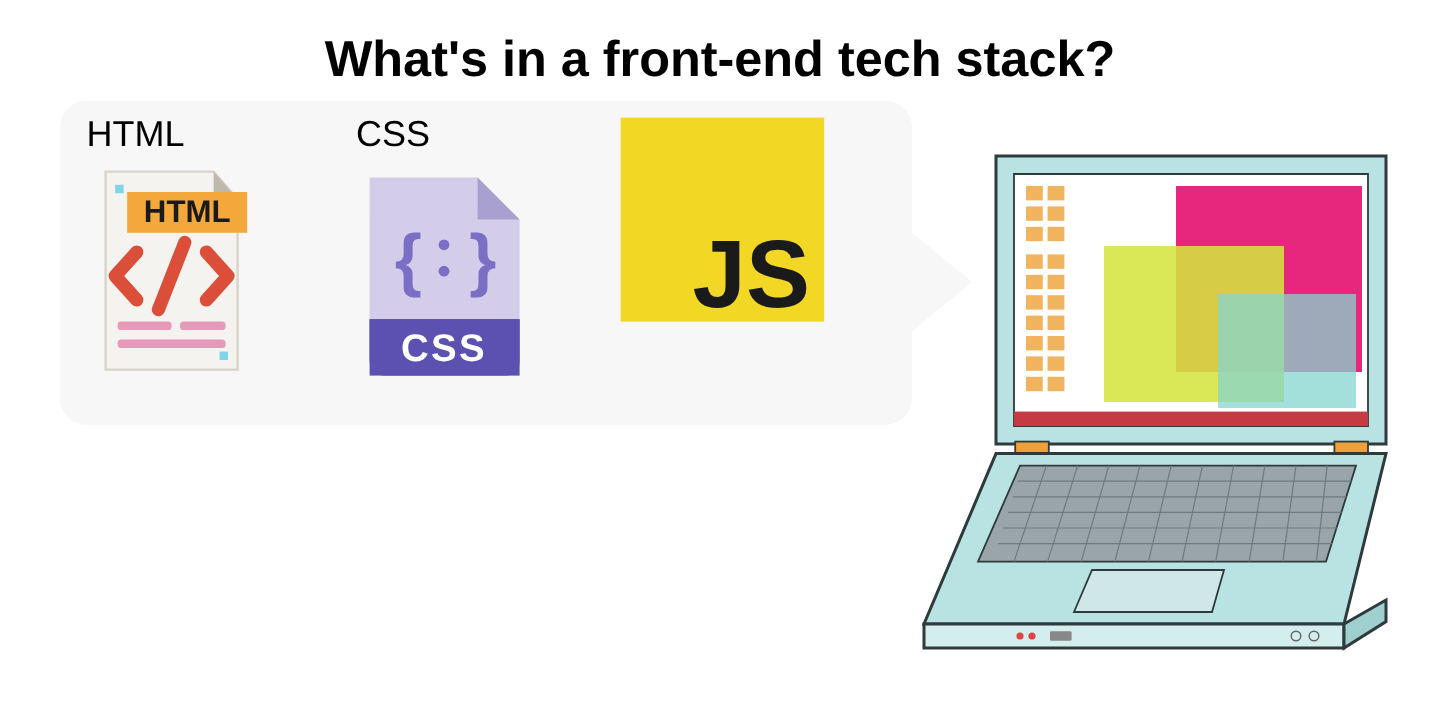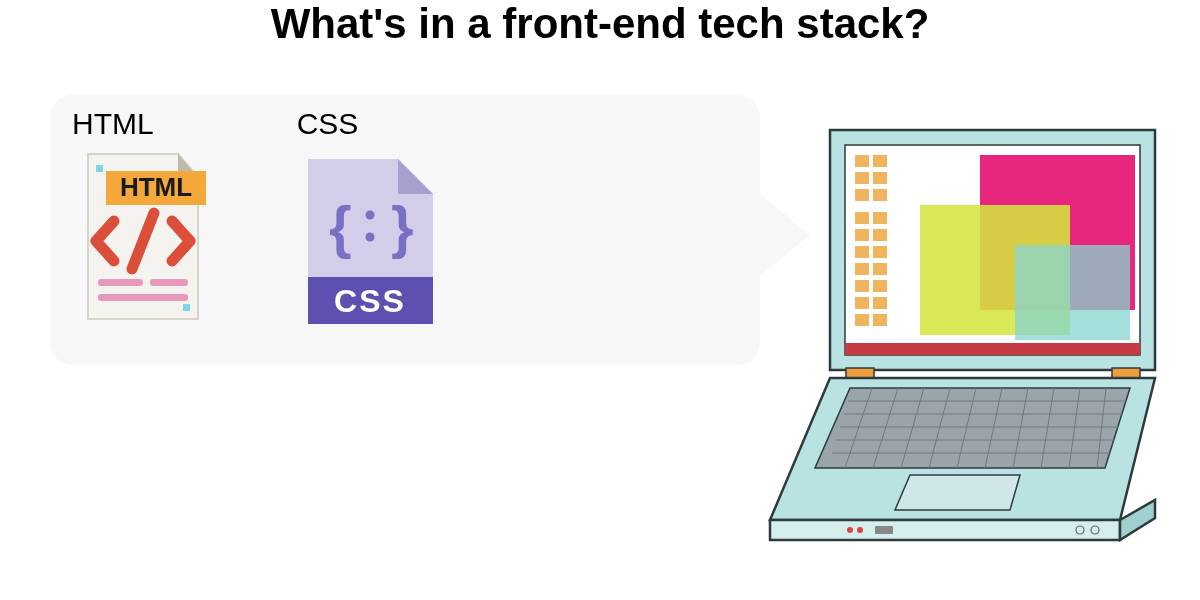--- a/index.html
+++ b/index.html
@@ -9,25 +9,26 @@
     background: #fff;
     font-family: -apple-system, BlinkMacSystemFont, "Segoe UI", Arial, sans-serif;
     position: relative;
     overflow: hidden;
   }
   .title {
     text-align: center;
     font-size: 42px;
     font-weight: 800;
     color: #000;
+    padding-top: 25px;
   }
   .panel {
     position: absolute;
     left: 50px;
-    top: 95px;
+    top: 84px;
     width: 710px;
     height: 270px;
     background: #f7f7f7;
     border-radius: 22px;
     display: flex;
     padding: 12px 18px;
   }
   .tech {
     flex: 1;
     display: flex;
@@ -112,20 +113,26 @@
         <circle cx="77" cy="88" r="4.5" fill="#7a6fc5"></circle>
 
         <rect x="15" y="128" width="125" height="47" rx="0" fill="#5c51b0"></rect>
         <path d="M15 162 Q15 175 28 175 L127 175 Q140 175 140 162 L140 128 L15 128 Z" fill="#5c51b0"></path>
         <text x="77" y="163" font-family="Arial" font-size="32" font-weight="800" fill="#fff" text-anchor="middle" letter-spacing="2">CSS</text>
       </svg>
     </div>
   </div>
 
   <div class="tech">
+    <div class="icon-box">
+      <svg width="170" height="180" viewBox="0 0 170 180">
+        <rect x="0" y="2" width="170" height="170" fill="#f2d724"></rect>
+        <text x="158" y="160" font-family="Arial" font-size="80" font-weight="900" fill="#1a1a1a" text-anchor="end">JS</text>
+      </svg>
+    </div>
   </div>
 
 </div>
 
 <div class="arrow"></div>
 
 <div class="laptop">
   <svg width="420" height="430" viewBox="0 0 420 430">
 
     <polygon points="70,10 395,10 395,250 70,250" fill="#b9e3e2" stroke="#2f3a3c" stroke-width="2.5"></polygon>

